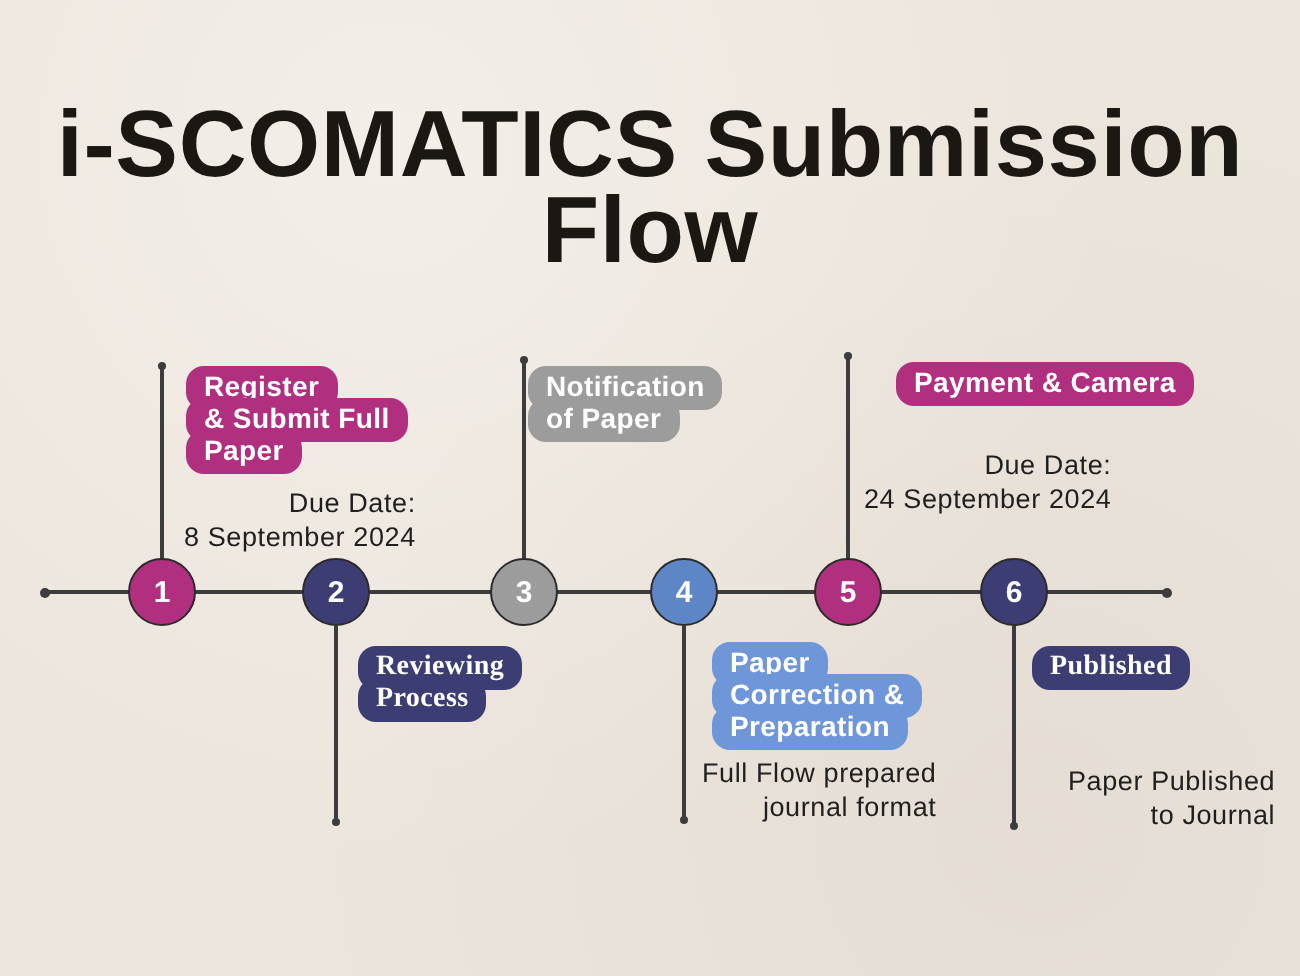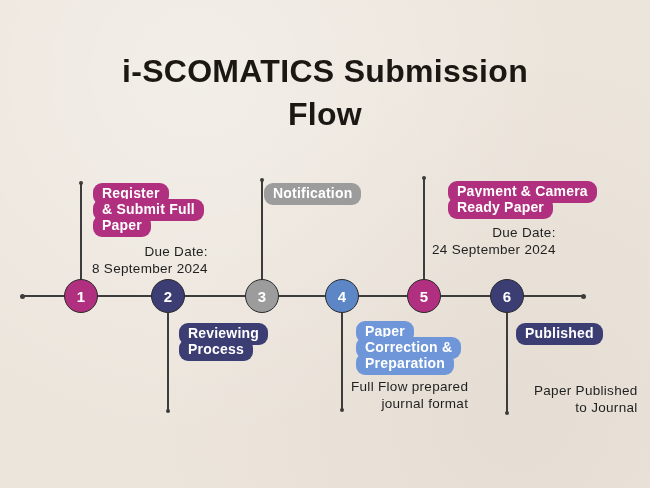--- a/index.html
+++ b/index.html
@@ -14,21 +14,21 @@
     overflow: hidden;
     background-color: var(--background, #ece5dc);
     background-image: radial-gradient(circle at 30% 15%, rgba(255,255,255,0.35), rgba(255,255,255,0) 60%),
                       radial-gradient(circle at 80% 85%, rgba(120,100,80,0.06), rgba(120,100,80,0) 55%);
   }
   .title {
     position: absolute;
     top: 50px; left: 0; width: 100%;
     margin: 0;
     text-align: center;
-    font-size: 32px;
+    font-size: 47px;
     line-height: 43px;
     font-weight: 700;
     letter-spacing: 0.3px;
     color: #1b1713;
   }
   
   .hline {
     position: absolute;
     left: 23px; top: 295px;
     width: 561px; height: 1.5px;
@@ -93,21 +93,21 @@
     letter-spacing: 0.2px;
     white-space: nowrap;
   }
   .b1 { left: 93px;  top: 183px; }
   .b2 { left: 179px; top: 323px; }
   .b3 { left: 264px; top: 183px; }
   .b4 { left: 356px; top: 321px; }
   .b5 { left: 432px; top: 181px; padding-left: 16px; }
   .b6 { left: 516px; top: 323px; text-align: right; }
   .b1 .chip, .b5 .chip { background: var(--magenta, #b0307f); }
-  .b2 .chip, .b6 .chip { background: var(--navy, #3b3d73); }
+  .b2 .chip, .b6 .chip { background: var(--navy, #3b3d73); font-family: Liberation Serif, serif; }
   .b3 .chip { background: var(--gray, #9c9c9c); }
   .b4 .chip { background: var(--blue, #6f96d8); }
   
   .note {
     position: absolute;
     color: var(--text, #1f1f1f);
     font-size: 13.5px;
     line-height: 17px;
     letter-spacing: 0.3px;
     white-space: nowrap;
@@ -171,35 +171,35 @@
     <div>8 September 2024</div>
   </div>
 
   <div class="badge b2">
     <div class="bl"><span class="chip">Reviewing</span></div>
     <div class="bl"><span class="chip">Process</span></div>
   </div>
 
   <div class="badge b3">
     <div class="bl"><span class="chip">Notification</span></div>
+    <div class="bl"><span class="chip">of Paper</span></div>
   </div>
 
   <div class="badge b4">
     <div class="bl"><span class="chip">Paper</span></div>
     <div class="bl"><span class="chip">Correction &amp;</span></div>
     <div class="bl"><span class="chip">Preparation</span></div>
   </div>
   <div class="note n4">
     <div>Full Flow prepared</div>
     <div>journal format</div>
   </div>
 
   <div class="badge b5">
     <div class="bl"><span class="chip">Payment &amp; Camera</span></div>
-    <div class="bl"><span class="chip">Ready Paper</span></div>
   </div>
   <div class="note n5">
     <div>Due Date:</div>
     <div>24 September 2024</div>
   </div>
 
   <div class="badge b6">
     <div class="bl"><span class="chip">Published</span></div>
   </div>
   <div class="note n6">

